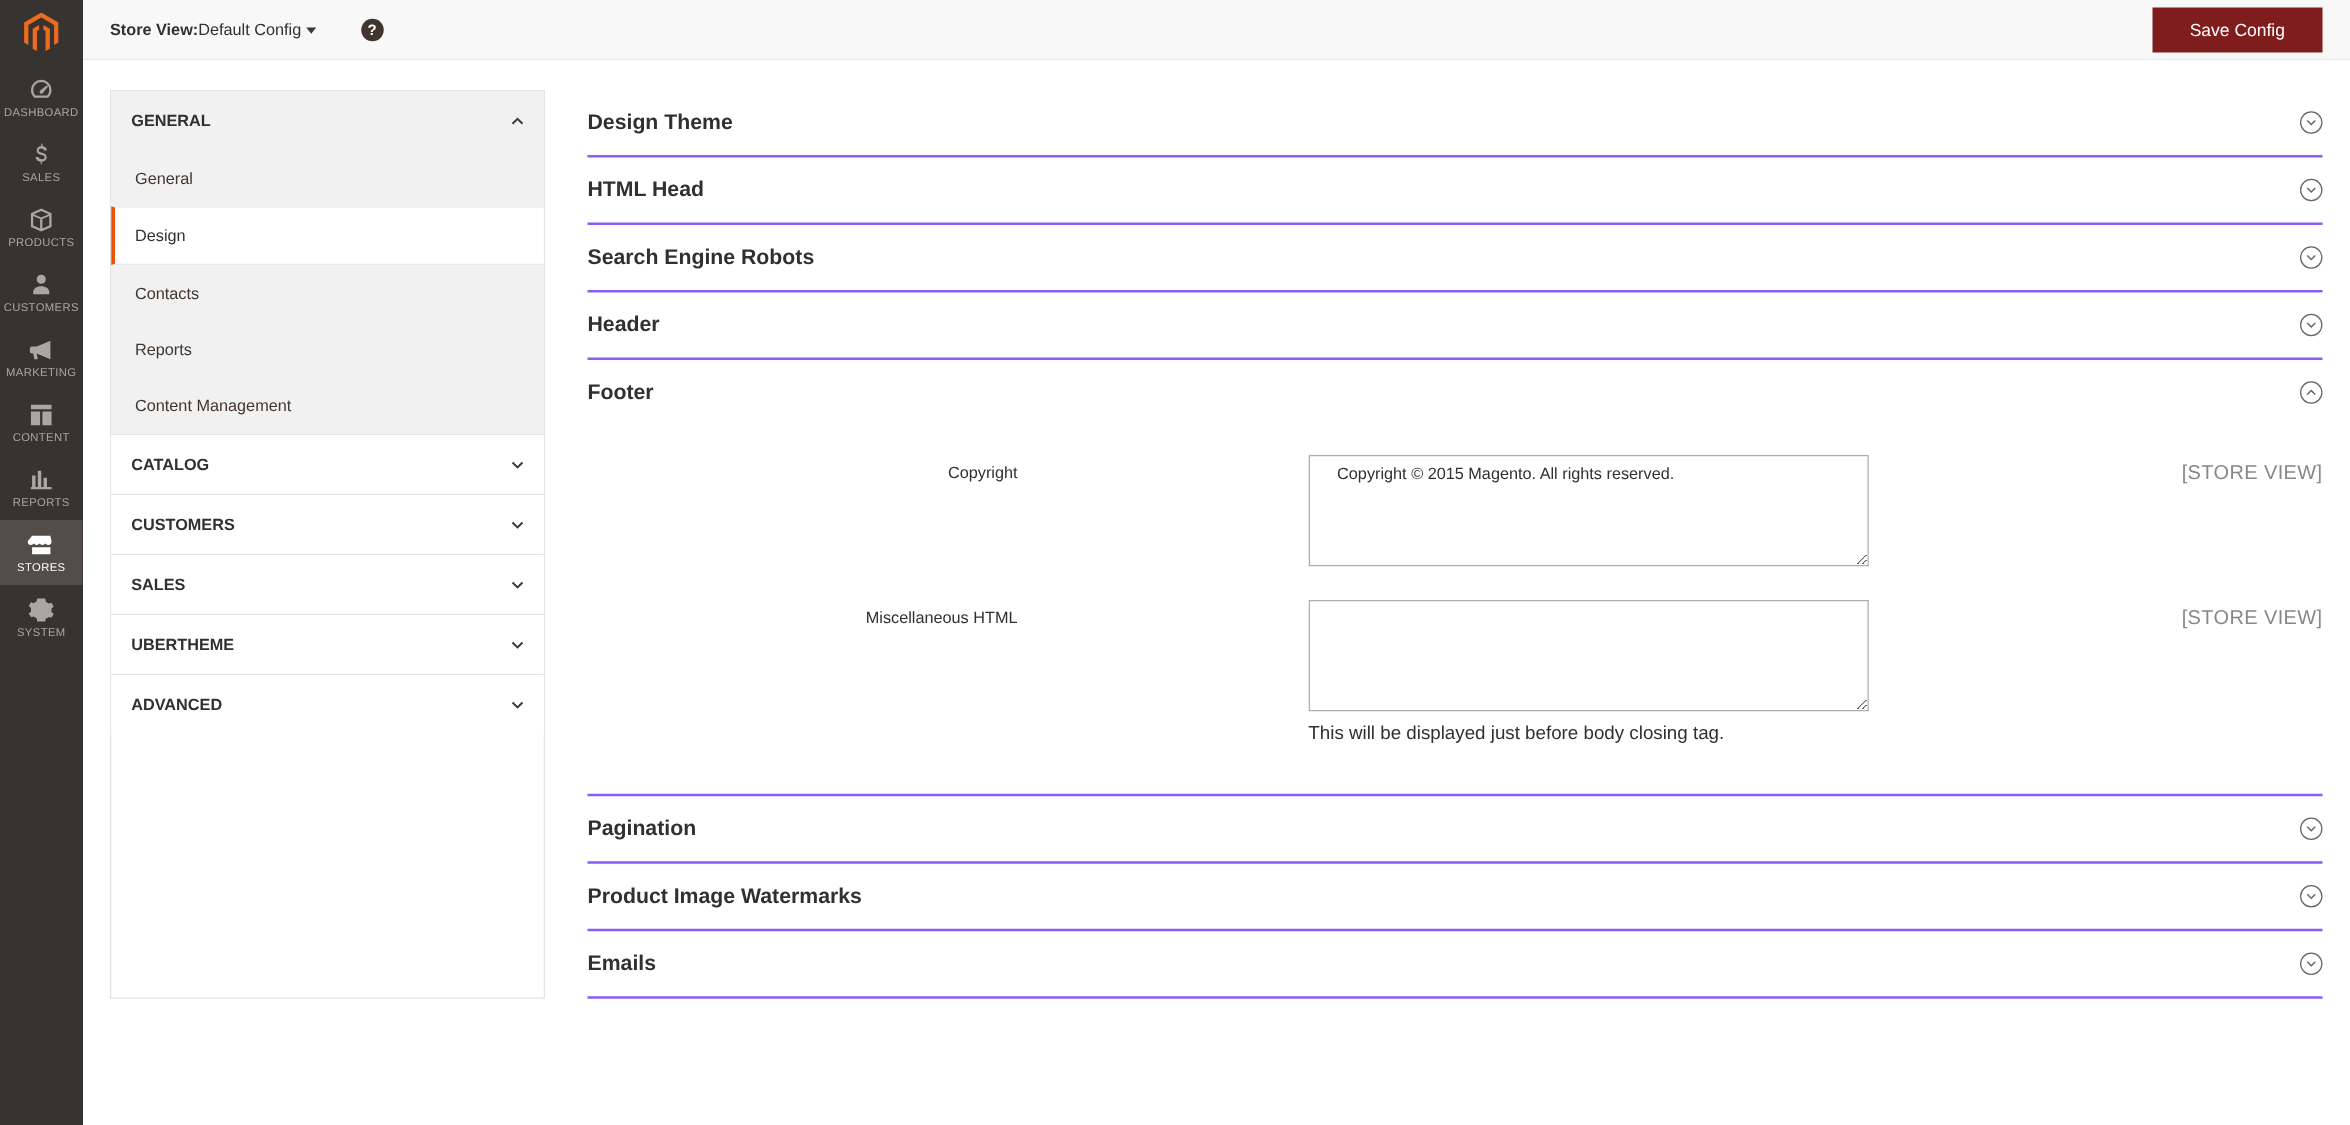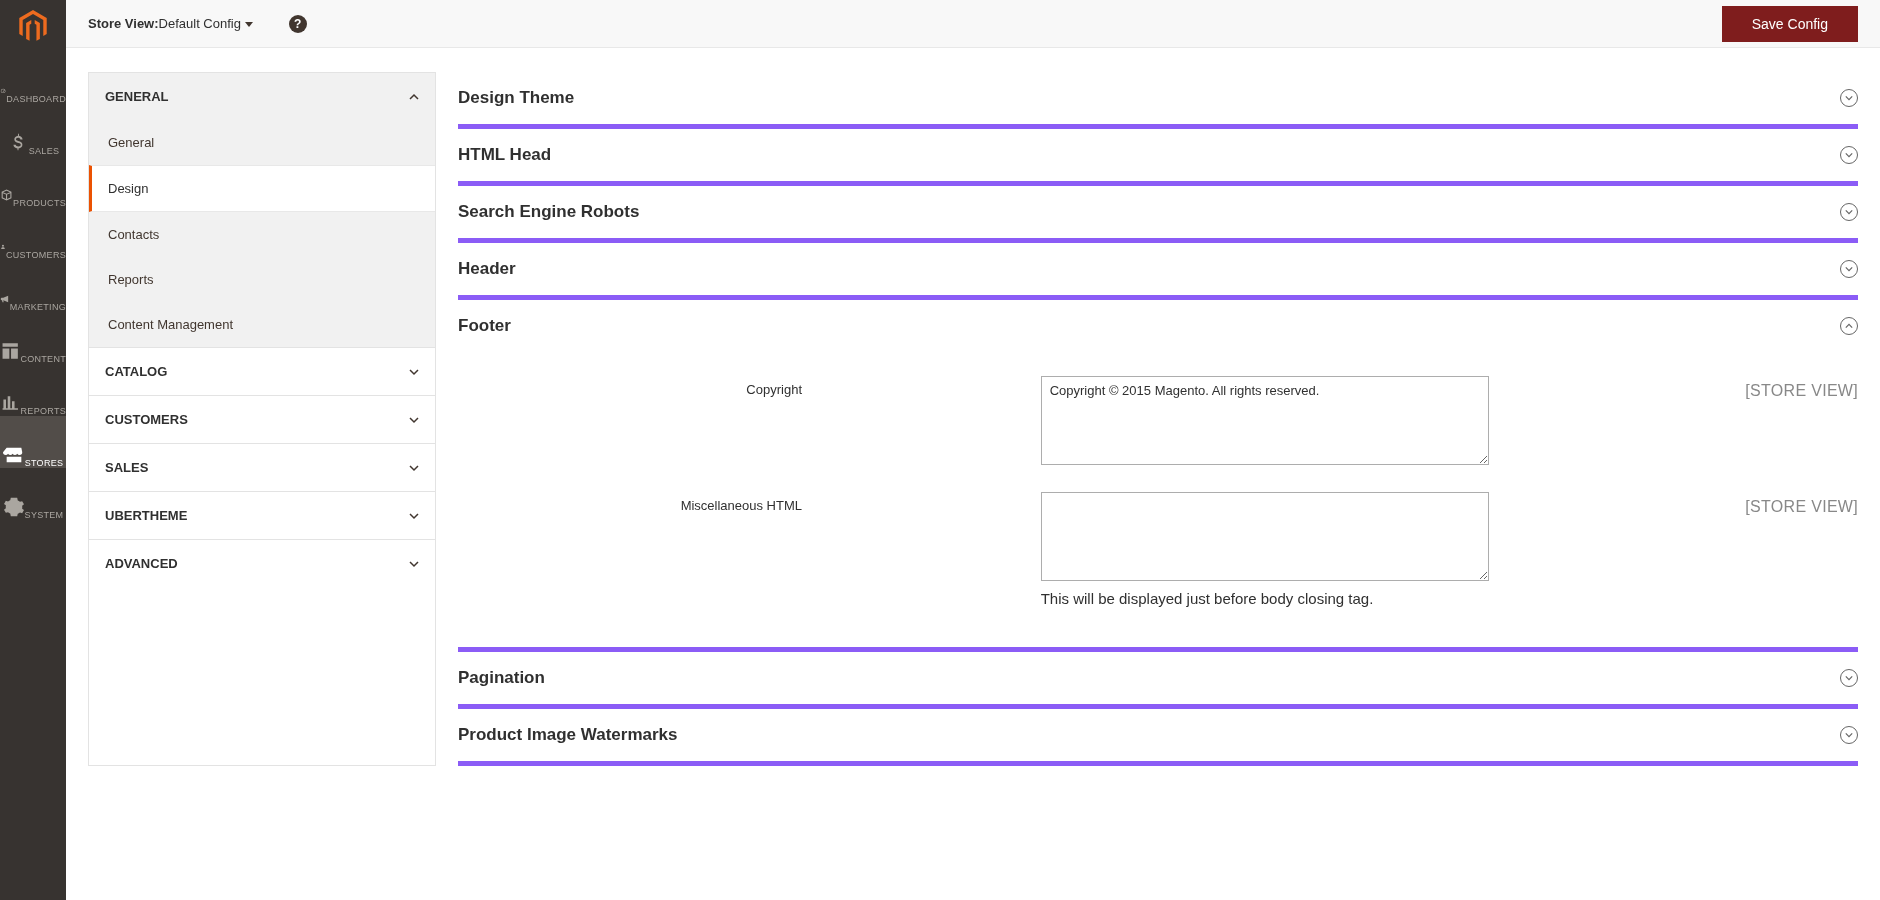--- a/index.html
+++ b/index.html
@@ -1,21 +1,21 @@
 <!DOCTYPE html>
 <html><head>
 <meta charset="utf-8">
 <style>
   * { box-sizing: border-box; margin: 0; padding: 0; }
   body { font-family: 'Helvetica Neue', Helvetica, Arial, sans-serif; font-size: 13px; color: #303030; background: #fff; }
   
   
   .admin-nav { position: fixed; left: 0; top: 0; bottom: 0; width: 66px; background: #373330; z-index: 100; }
   .admin-nav .logo { height: 52px; display: flex; align-items: center; justify-content: center; }
-  .admin-nav .nav-item { height: 52px; display: flex; flex-direction: row; align-items: flex-end; justify-content: center; color: #aaa6a0; cursor: pointer; font-size: 9px; letter-spacing: 0.3px; }
+  .admin-nav .nav-item { height: 52px; display: flex; flex-direction: column; align-items: center; justify-content: center; color: #aaa6a0; cursor: pointer; font-size: 9px; letter-spacing: 0.3px; }
   .admin-nav .nav-item.active { background: #524d49; color: #fff; }
   .admin-nav .nav-item svg { width: 22px; height: 22px; fill: #aaa6a0; margin-bottom: 2px; }
   .admin-nav .nav-item.active svg { fill: #fff; }
   
   
   .page { margin-left: 66px; }
   
   
   .header-bar { background: #f8f8f8; border-bottom: 1px solid #e8e8e8; padding: 9px 22px; display: flex; align-items: center; height: 48px; }
   .header-bar .store-view-label { font-weight: 600; color: #303030; font-size: 13px; }
@@ -34,30 +34,30 @@
   .config-group:last-child { border-bottom: none; }
   .config-group-head { padding: 16px 16px; font-weight: 600; font-size: 13px; color: #303030; display: flex; align-items: center; justify-content: space-between; cursor: pointer; background: #fff; }
   .config-group-head.expanded { background: #f1f1f1; }
   .config-group .chev { width: 10px; height: 10px; display: inline-block; }
   .config-subitems { background: #f1f1f1; }
   .config-subitem { padding: 15px 16px; color: #41362f; font-size: 13px; cursor: pointer; border-left: 3px solid transparent; }
   .config-subitem.active { background: #fff; border-left: 3px solid #eb5202; font-weight: 400; color: #303030; border-top: 1px solid #e8e8e8; border-bottom: 1px solid #e8e8e8;}
   
   
   .config-main { flex: 1; }
-  .section { border-bottom: 5px solid #8b5cf6; }
+  .section { border-bottom: 2px solid #8b5cf6; margin-left: 12px; }
   .section-head { padding: 16px 0; font-size: 17px; font-weight: 600; color: #303030; display: flex; align-items: center; justify-content: space-between; cursor: pointer; }
   .section-head .expand-icon { width: 18px; height: 18px; border: 1px solid #666; border-radius: 50%; display: inline-flex; align-items: center; justify-content: center; }
   .section-head .expand-icon svg { width: 8px; height: 8px; }
   
   .section-body { padding: 18px 0 22px 0; }
   .field-row { display: flex; padding: 6px 0; margin-bottom: 12px; justify-content: space-between; }
   .field-label { width: 360px; text-align: right; padding-right: 16px; padding-top: 6px; font-size: 13px; color: #303030; }
   .field-control { width: 448px; }
-  .field-control textarea { width: 100%; border: 1px solid #adadad; padding: 6px 8px; font-size: 13px; font-family: inherit; resize: both; color: #303030; }
+  .field-control textarea { width: 100%; border: 1px solid #adadad; padding: 6px 22px; font-size: 13px; font-family: inherit; resize: both; color: #303030; }
   .field-control .note { font-size: 15px; color: #303030; padding-top: 6px; }
   .field-scope { padding-left: 34px; padding-top: 6px; font-size: 16px; color: #888; letter-spacing: 0.3px; }
 </style>
 </head>
 <body>
 
 <div class="admin-nav">
   <div class="logo">
     <svg width="28" height="32" viewBox="0 0 24 28">
         <path fill="#ed6b1f" d="M12 0L0 7v14l3 1.7V8.7L12 3.5l9 5.2v14l3-1.7V7L12 0zm-1.5 8.7L6 11.3v14l3 1.7V13l1.5-.9V8.7zm3 0V12.1L15 13v14l3-1.7v-14l-4.5-2.6z"></path>
@@ -281,16 +281,26 @@
         <div class="section-head">
           <span>Product Image Watermarks</span>
           <span class="expand-icon">
               <svg viewBox="0 0 10 10">
                 <path d="M1 3l4 4 4-4" stroke="#666" stroke-width="1.5" fill="none"></path>
               </svg>
             </span>
         </div>
       </div>
 
+      <div class="section">
+        <div class="section-head">
+          <span>Emails</span>
+          <span class="expand-icon">
+              <svg viewBox="0 0 10 10">
+                <path d="M1 3l4 4 4-4" stroke="#666" stroke-width="1.5" fill="none"></path>
+              </svg>
+            </span>
+        </div>
+      </div>
 
     </div>
   </div>
 </div>
 
 </body></html>

